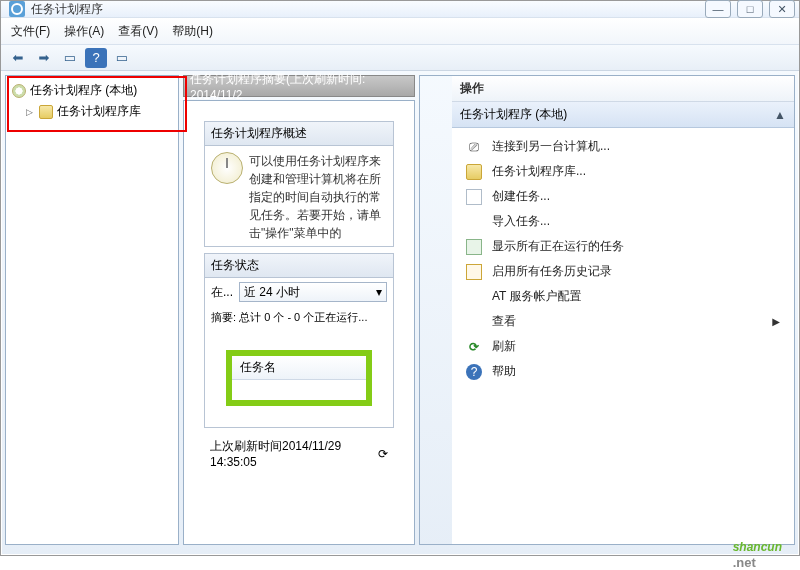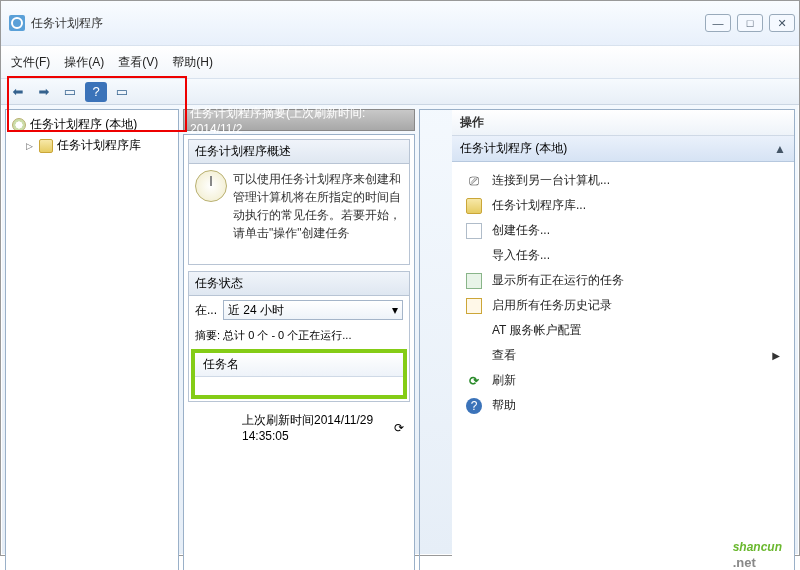--- a/index.html
+++ b/index.html
@@ -1,53 +1,53 @@
 <!DOCTYPE html>
 <html><head>
 <meta charset="utf-8">
 <style>
 * { box-sizing: border-box; margin: 0; padding: 0; font-family: "Microsoft YaHei", SimSun, sans-serif; font-size: 12px; }
 body { background: #fff; width: 800px; height: 570px; position: relative; overflow: hidden; }
 .outer-frame { width: 800px; height: 556px; border: 1px solid #999; background: linear-gradient(#f7fbff, #e6eef7); box-shadow: inset 0 0 0 1px #fff; }
-.titlebar { height: 44px; display: flex; align-items: center; padding: 0 4px 0 8px; background: linear-gradient(#f9fcff, #e8f0fb); }
+.titlebar { height: 16px; display: flex; align-items: center; padding: 0 4px 0 8px; background: linear-gradient(#f9fcff, #e8f0fb); }
 .titlebar .icon-scheduler { width: 16px; height: 16px; margin-right: 6px; display:inline-block; background:#5aa0d8; border-radius:2px; position:relative;}
 .titlebar .icon-scheduler:after{content:"";position:absolute;inset:2px;border:2px solid #fff;border-radius:50%;}
 .title-text { color:#333; }
 .title-pid { color:#c00; font-weight:bold; margin-left:200px; font-size:11px;}
 .win-controls { margin-left:auto; display:flex; gap:6px; }
 .win-btn { width:26px; height:18px; border:1px solid #9ab; border-radius:3px; background:#f5f9ff; display:flex; align-items:center; justify-content:center; color:#456; font-size:11px;}
-.menubar { height:34px; display:flex; align-items:center; gap:14px; padding:0 10px; background:linear-gradient(#fff,#f2f6fb); border-top:1px solid #d8e2ee; border-bottom:1px solid #d8e2ee;}
+.menubar { height:28px; display:flex; align-items:center; gap:14px; padding:0 10px; background:linear-gradient(#fff,#f2f6fb); border-top:1px solid #d8e2ee; border-bottom:1px solid #d8e2ee;}
 .menubar span { color:#222; }
 .toolbar { height:26px; display:flex; align-items:center; gap:4px; padding:0 6px; background:linear-gradient(#f6fafe,#e8eff7); border-bottom:1px solid #cbd6e3;}
 .tb-btn { width:22px; height:20px; display:flex; align-items:center; justify-content:center; border:1px solid transparent; border-radius:2px; color:#35628e; font-size:13px;}
 .content { display:flex; height: calc(100% - 28px - 22px - 26px); padding:4px; gap:4px;}
 .tree-panel { width:174px; border:1px solid #9ab0c8; background:#fff; padding:4px; position:relative;}
 .red-box { position:absolute; top:-28px; left:-4px; width:184px; height:60px; border:2px solid #e00; pointer-events:none;}
 .tree-item { display:flex; align-items:center; gap:4px; padding:2px 2px; }
 .tree-item.child{ padding-left:16px;}
 .tree-arrow{ color:#666; font-size:9px; width:9px;}
 .tree-icon{ width:14px; height:14px; display:inline-block;}
 .ico-clock{background:radial-gradient(circle,#fff 40%,#cda 45%);border:1px solid #b9b070;border-radius:50%;}
 .ico-folder{background:linear-gradient(#f7e8a8,#e6cc63);border:1px solid #caa638;border-radius:2px;}
 .middle-panel { width:232px; display:flex; flex-direction:column; gap:3px;}
 .summary-header { height:22px; background:linear-gradient(#c8c8c8,#a8a8a8); color:#fff; padding:0 6px; display:flex; align-items:center; border:1px solid #888; font-size:12px;}
-.middle-body { flex:1; border:1px solid #9ab0c8; background:#fff; padding:4px; display:flex; flex-direction:column; gap:6px; overflow:hidden;}
+.middle-body { flex:1; border:1px solid #9ab0c8; background:#fff; padding:20px; display:flex; flex-direction:column; gap:6px; overflow:hidden;}
 .section { border:1px solid #b8c4d4; }
 .section-title { background:linear-gradient(#f0f4fa,#dfe7f1); padding:3px 6px; border-bottom:1px solid #b8c4d4;}
 .section-body { padding:6px; background:#fff; font-size:12px; color:#333;}
 .overview-body { display:flex; gap:6px; height:100px; overflow:hidden;}
 .ov-icon{ width:32px; height:32px; flex-shrink:0; border:1px solid #b9b070; border-radius:50%; background:radial-gradient(#fff,#f0ebc8); position:relative;}
 .ov-icon:after{content:"";position:absolute;left:50%;top:50%;width:2px;height:10px;background:#888;transform-origin:bottom;transform:translate(-50%,-100%);}
 .ov-text{ font-size:12px; line-height:1.5;}
 .status-row{ display:flex; align-items:center; gap:6px; padding:4px 6px;}
 .status-select{ flex:1; height:20px; border:1px solid #a5b5c9; background:linear-gradient(#fff,#eef3f9); padding:0 4px; display:flex; align-items:center; justify-content:space-between;}
 .summary-line{ padding:4px 6px; font-size:11px;}
-.task-list{ border:4px solid #84cc16; height:50px; margin:2px;}
+.task-list{ border:6px solid #84cc16; height:56px; margin:21px;}
 .task-list-header{ background:linear-gradient(#fff,#eef3f9); border-bottom:1px solid #cfd9e6; padding:3px 8px; font-size:12px;}
-.last-refresh{ padding:4px 6px; display:flex; align-items:center; justify-content:space-between; font-size:12px;margin-left:48px;}
+.last-refresh{ padding:4px 6px; display:flex; align-items:center; justify-content:space-between; font-size:12px;}
 .right-panel { flex:1; border:1px solid #9ab0c8; display:flex; flex-direction:column;padding-left:32px;}
 .right-title{ background:linear-gradient(#fff,#eef3f9); padding:4px 8px; border-bottom:1px solid #cfd9e6; font-weight:bold; color:#333;}
 .right-subtitle{ background:linear-gradient(#eaf1fb,#d6e3f4); padding:4px 8px; border-bottom:1px solid #b6c8de; display:flex; justify-content:space-between; align-items:center;}
 .right-subtitle .arrow{color:#456;}
 .action-list{ padding:6px 0; background:#fff; flex:1;}
 .action-item{ display:flex; align-items:center; gap:10px; padding:4px 14px; color:#222;}
 .action-item .a-icon{ width:16px; height:16px; display:inline-flex; align-items:center; justify-content:center; font-size:12px;}
 .action-item .a-arrow{ margin-left:auto; font-size:10px; color:#333;}
 .i-connect{color:#333;}
 .i-newbasic{background:linear-gradient(#f7e8a8,#e6cc63);border:1px solid #caa638;border-radius:2px;}
@@ -103,21 +103,21 @@
       </div>
     </div>
 
     <div class="middle-panel">
       <div class="summary-header">任务计划程序摘要(上次刷新时间: 2014/11/2</div>
       <div class="middle-body">
         <div class="section">
           <div class="section-title">任务计划程序概述</div>
           <div class="section-body overview-body">
             <div class="ov-icon"></div>
-            <div class="ov-text">可以使用任务计划程序来创建和管理计算机将在所指定的时间自动执行的常见任务。若要开始，请单击"操作"创建任务</div>
+            <div class="ov-text">可以使用任务计划程序来创建和管理计算机将在所指定的时间自动执行的常见任务。若要开始，请单击"操作"菜单中的</div>
           </div>
         </div>
         <div class="section">
           <div class="section-title">任务状态</div>
           <div class="status-row">
             <span>在...</span>
             <div class="status-select">
               <span>近 24 小时</span>
               <span>▾</span>
             </div>

